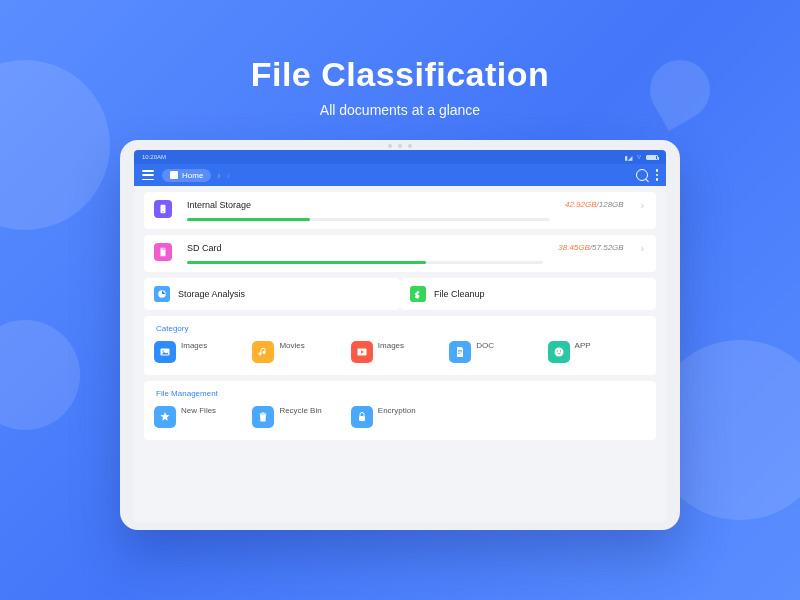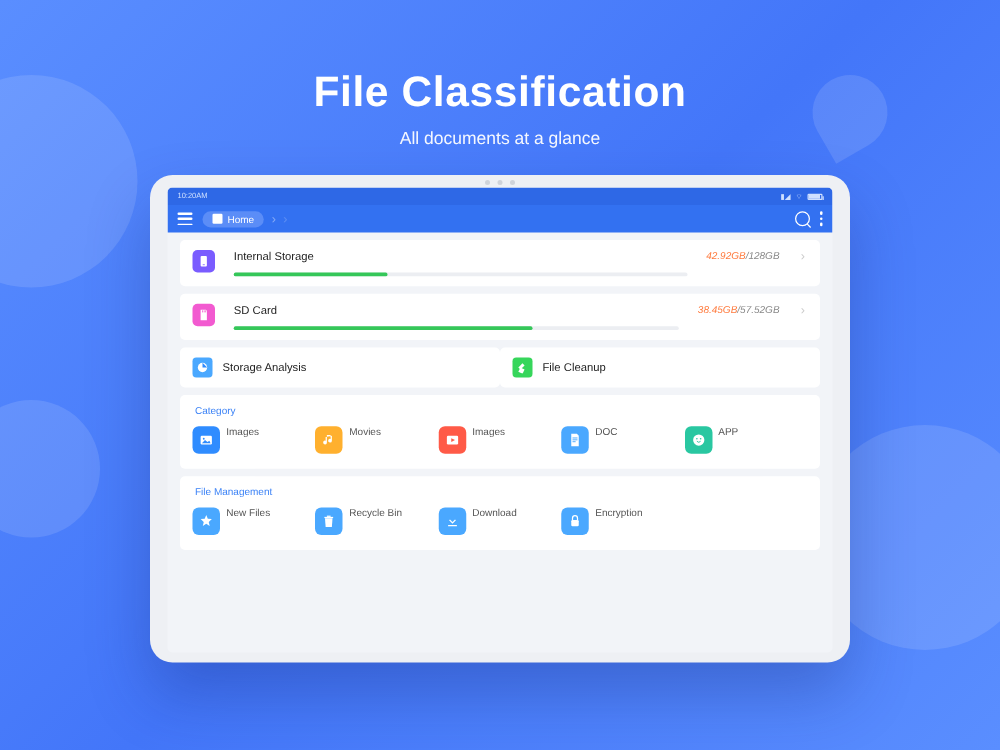--- a/index.html
+++ b/index.html
@@ -250,28 +250,20 @@
               <div class="gicon bg-sky">
                 <svg>
                   <use href="#i-trash"></use>
                 </svg>
               </div>
     <div class="glabel">Recycle Bin</div>
             </div>
             <div class="gitem">
               <div class="gicon bg-sky">
                 <svg>
-                  <use href="#i-download"></use>
-                </svg>
-              </div>
-    <div class="glabel">Download</div>
-            </div>
-            <div class="gitem">
-              <div class="gicon bg-sky">
-                <svg>
                   <use href="#i-lock"></use>
                 </svg>
               </div>
     <div class="glabel">Encryption</div>
             </div>
           </div>
       </div>
     </div>
   </div>
 </div>

